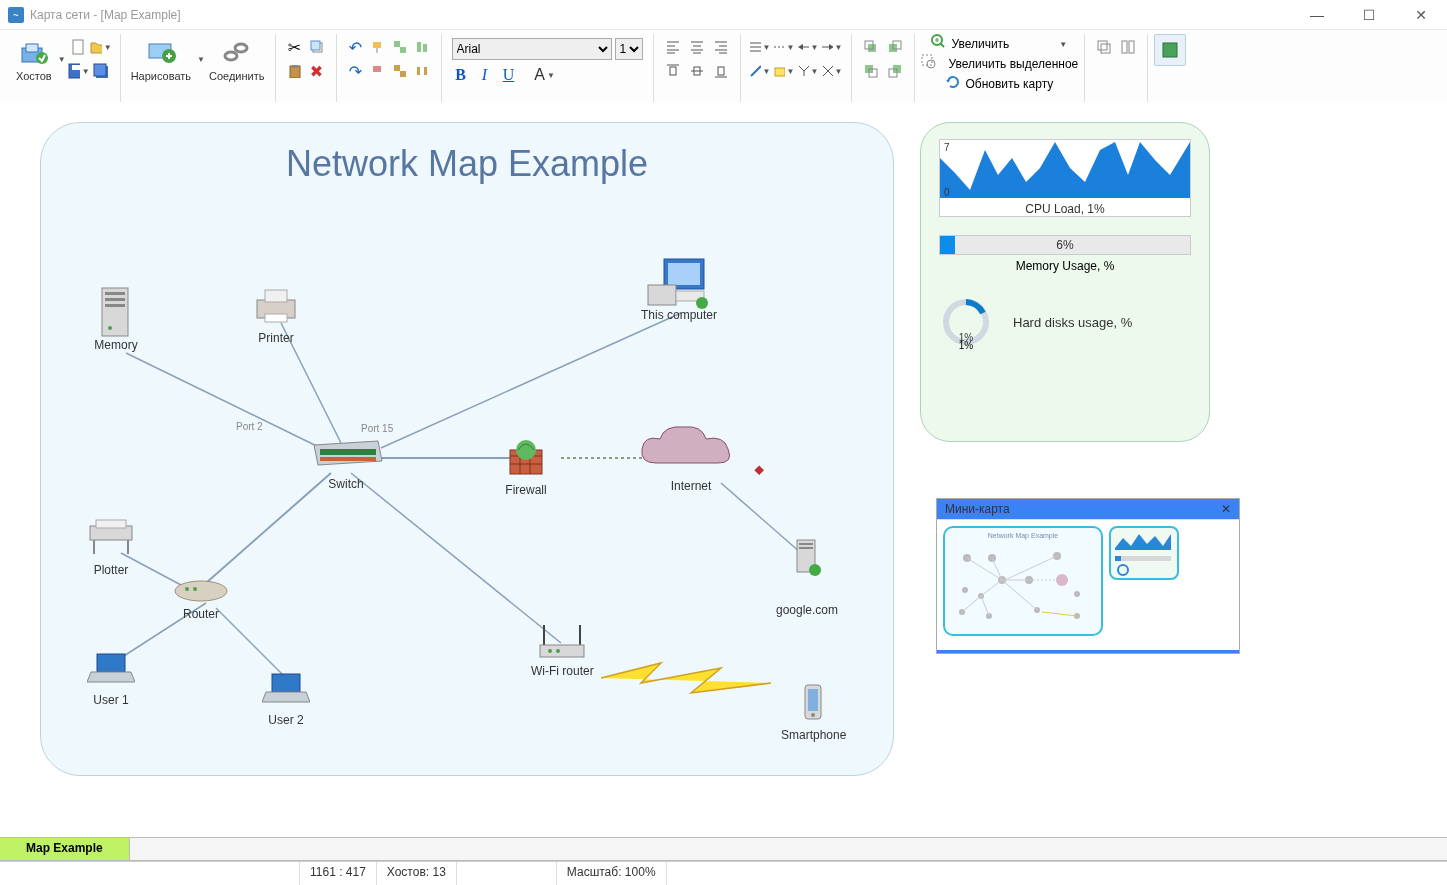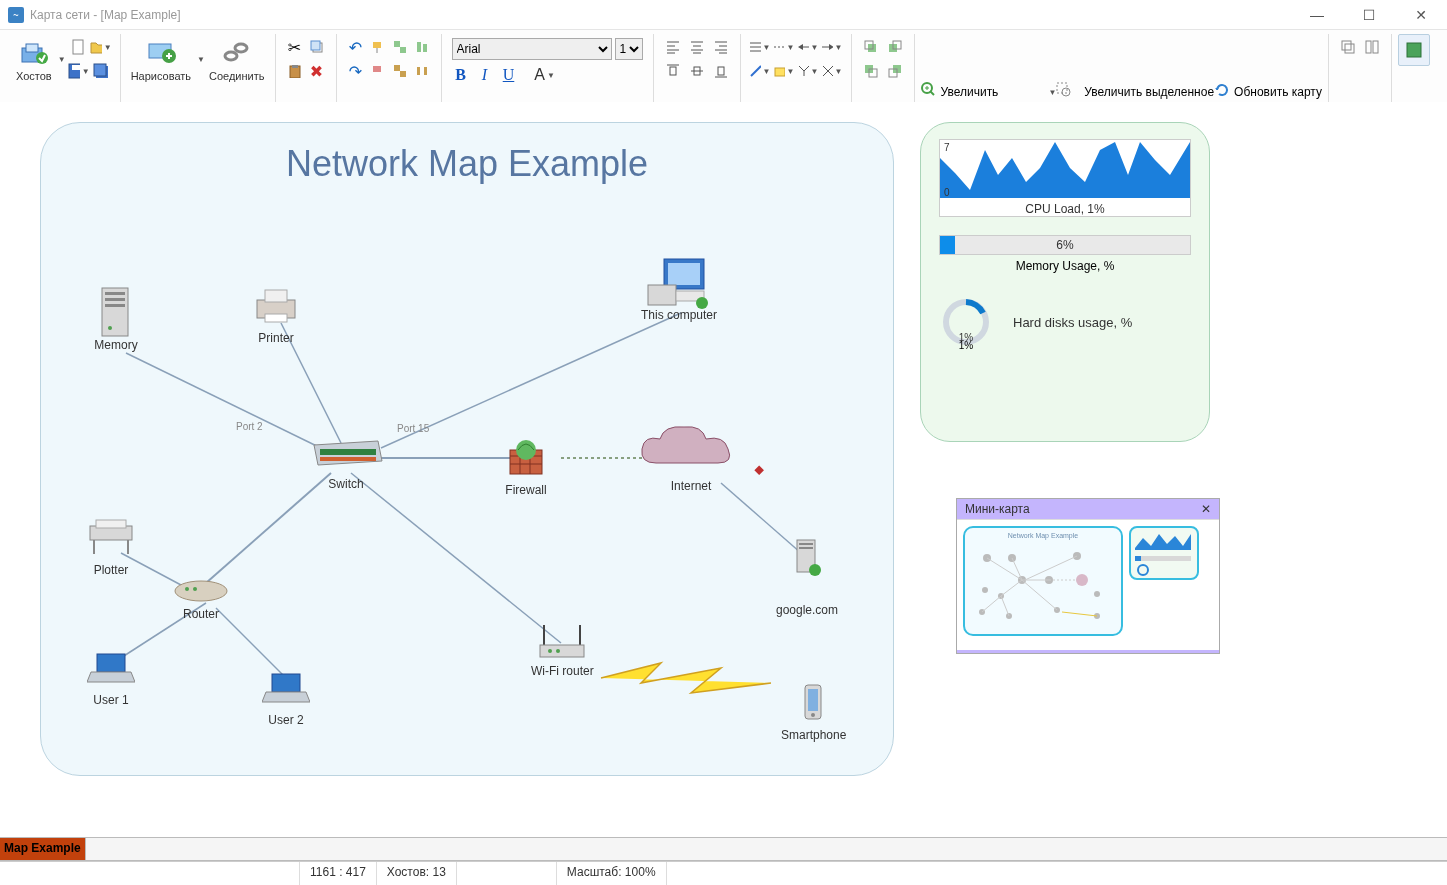--- a/index.html
+++ b/index.html
@@ -49,30 +49,30 @@
 .perf-ctext { text-align: center; font-size: 12px; color: #333; }
 .mem-bar { height: 20px; background: #e9e9e9; border: 1px solid #ccc; position: relative; margin-top: 18px; }
 .mem-fill { position: absolute; left: 0; top: 0; bottom: 0; width: 6%; background: #0d8dea; }
 .mem-val { position: absolute; width: 100%; text-align: center; font-size: 12px; color: #333; top: 2px; }
 .mem-lbl { text-align: center; font-size: 12px; margin-top: 4px; }
 .disk-row { display: flex; align-items: center; gap: 20px; margin-top: 22px; }
 .gauge { position: relative; width: 54px; height: 54px; }
 .disk-lbl { font-size: 13px; color: #333; }
 
 
-.minimap { position: absolute; left: 936px; top: 396px; width: 264px; height: 156px; border: 1px solid #aaa; background: #c4b5fd; margin-left: 20px; }
+.minimap { position: absolute; left: 936px; top: 396px; width: 304px; height: 156px; border: 1px solid #aaa; background: #3b82f6; }
 .minimap-head { display: flex; justify-content: space-between; padding: 3px 8px; font-size: 12px; color: #333; border-bottom: 1px solid #ddd; }
 .minimap-body { position: relative; height: 130px; background: #fff; }
 .minimap-box { position: absolute; border: 2px solid #37bde0; }
 .mini-main { left: 6px; top: 6px; width: 160px; height: 110px; background: #f2fbff; border-radius: 10px; }
 .mini-perf { left: 172px; top: 6px; width: 70px; height: 54px; border-color: #37bde0; background: #f1faf2; border-radius: 8px; }
 
 
 .tabbar { position: absolute; bottom: 24px; left: 0; right: 0; height: 24px; border-top: 1px solid #bbb; border-bottom: 1px solid #bbb; background: #f5f5f5; display: flex; }
-.tab { padding: 3px 4px; font-size: 12px; font-weight: bold; background: #c2410c; border-right: 1px solid #bbb; }
+.tab { padding: 3px 26px; font-size: 12px; font-weight: bold; background: #bef264; border-right: 1px solid #bbb; }
 
 
 .statusbar { position: absolute; bottom: 0; left: 0; right: 0; height: 24px; border-top: 1px solid #ccc; display: flex; font-size: 12px; color: #333; background: #fff; }
 .status-cell { padding: 3px 10px; border-right: 1px solid #ddd; }
 .status-spacer { flex: 1; }
 
 
 .wires { position: absolute; left: 0; top: 0; width: 100%; height: 100%; pointer-events: none; }
 </style>
 </head>
@@ -377,21 +377,21 @@
         <div class="tb-small">
             <svg width="14" height="14">
               <rect x="5" y="1" width="8" height="8" fill="#8ec88e"></rect>
               <rect x="1" y="5" width="8" height="8" fill="none" stroke="#888"></rect>
             </svg>
           </div>
       </div>
     </div>
   </div>
 
-  <div class="tb-group" style="flex-direction:row;align-items:flex-end;">
+  <div class="tb-group" style="flex-direction:column;align-items:center;">
     <div style="display:flex;align-items:center;gap:4px;cursor:pointer;">
       <span><svg width="16" height="16">
             <circle cx="6" cy="6" r="5" fill="none" stroke="#46a046" stroke-width="2"></circle>
             <path d="M9 9 l4 4" stroke="#46a046" stroke-width="2"></path>
             <path d="M4 6h4M6 4v4" stroke="#46a046"></path>
           </svg></span>
       <span style="font-size:12px;">Увеличить</span>
       <span style="width:40px;"></span>
         <span class="drop">▼</span>
     </div>
@@ -453,21 +453,21 @@
       <line x1="80" y1="430" x2="155" y2="470" stroke="#8aa0b8" stroke-width="1.5"></line>
       <line x1="290" y1="350" x2="165" y2="460" stroke="#8aa0b8" stroke-width="2"></line>
       <line x1="165" y1="480" x2="72" y2="540" stroke="#8aa0b8" stroke-width="1.5"></line>
       <line x1="175" y1="485" x2="245" y2="555" stroke="#8aa0b8" stroke-width="1.5"></line>
       <line x1="310" y1="350" x2="520" y2="520" stroke="#8aa0b8" stroke-width="1.5"></line>
 
       <path d="M560 555 L620 540 L600 560 L680 545 L650 570 L730 560" fill="#ffe030" stroke="#d0a020" stroke-width="1.5"></path>
     </svg>
 
     <div class="edge-label" style="left:195px;top:298px;">Port 2</div>
-    <div class="edge-label" style="left:356px;top:300px;">Port 15</div>
+    <div class="edge-label" style="left:320px;top:300px;">Port 15</div>
 
     <div class="node" style="left:50px;top:165px;">
       <div class="nico">
           <svg width="48" height="58">
             <rect x="10" y="4" width="26" height="48" fill="#d8d8d8" stroke="#888"></rect>
             <rect x="13" y="8" width="20" height="3" fill="#888"></rect>
             <rect x="13" y="14" width="20" height="3" fill="#888"></rect>
             <rect x="13" y="20" width="20" height="3" fill="#888"></rect>
             <circle cx="18" cy="44" r="2" fill="#50a050"></circle>
           </svg>

